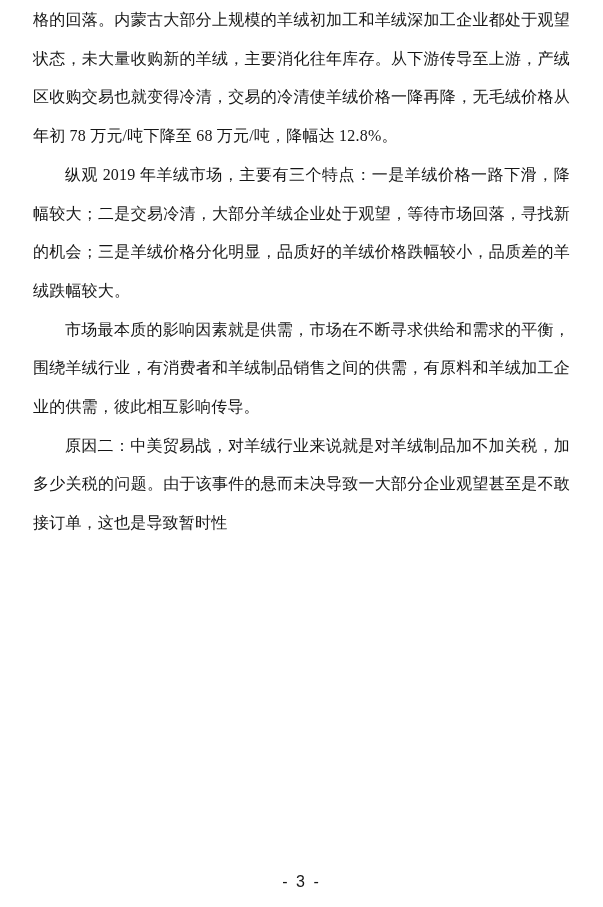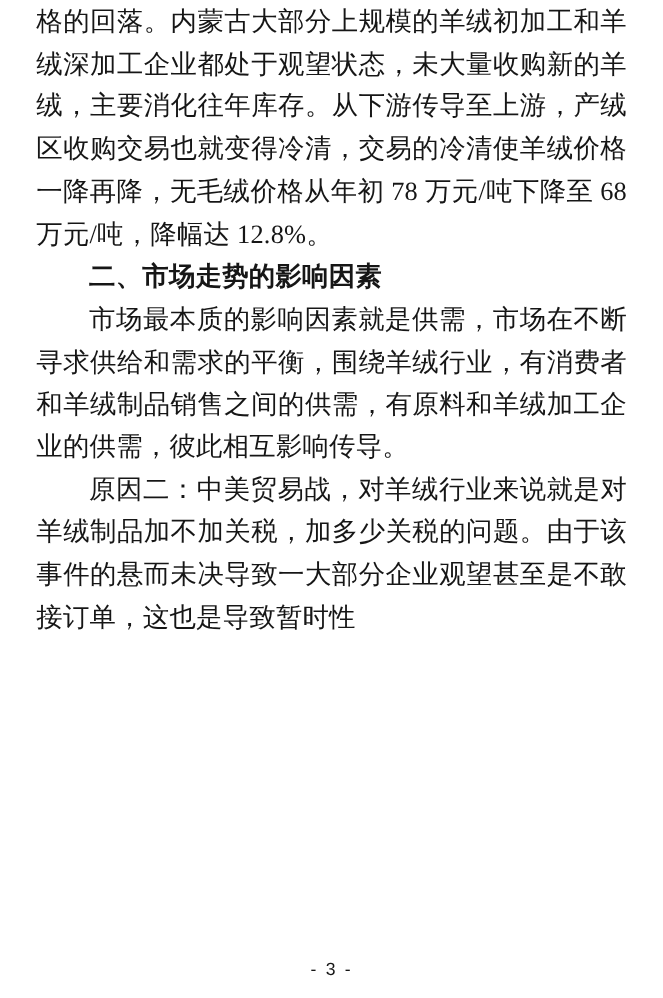--- a/index.html
+++ b/index.html
@@ -22,21 +22,21 @@
     left: 33px;
     width: 537px;
     text-align: justify;
     font-size: 20.6px;
     line-height: 38.7px;
     letter-spacing: 0.2px;
   }
   .content p, .content h2 {
     margin: 0;
     padding: 0;
-    font-size: 24px;
+    font-size: 16px;
   }
   .para-indent {
     text-indent: 2em;
   }
   .section-heading {
     font-weight: bold;
     text-indent: 2em;
     text-align: left;
   }
   .page-footer {
@@ -50,18 +50,18 @@
     color: #161616;
     font-family: "Liberation Sans", "DejaVu Sans", sans-serif;
   }
 </style>
 </head>
 <body>
 
 <div class="page">
   <div class="content">
     <p class="body-para">格的回落。内蒙古大部分上规模的羊绒初加工和羊绒深加工企业都处于观望状态，未大量收购新的羊绒，主要消化往年库存。从下游传导至上游，产绒区收购交易也就变得冷清，交易的冷清使羊绒价格一降再降，无毛绒价格从年初 78 万元/吨下降至 68 万元/吨，降幅达 12.8%。</p>
-    <h2 class="section-heading">二、市场走势的影响因素</h2>
+    <p class="body-para para-indent">纵观 2019 年羊绒市场，主要有三个特点：一是羊绒价格一路下滑，降幅较大；二是交易冷清，大部分羊绒企业处于观望，等待市场回落，寻找新的机会；三是羊绒价格分化明显，品质好的羊绒价格跌幅较小，品质差的羊绒跌幅较大。</p>
     <p class="body-para para-indent">市场最本质的影响因素就是供需，市场在不断寻求供给和需求的平衡，围绕羊绒行业，有消费者和羊绒制品销售之间的供需，有原料和羊绒加工企业的供需，彼此相互影响传导。</p>
     <p class="body-para para-indent">原因二：中美贸易战，对羊绒行业来说就是对羊绒制品加不加关税，加多少关税的问题。由于该事件的悬而未决导致一大部分企业观望甚至是不敢接订单，这也是导致暂时性</p>
   </div>
   <div class="page-footer">- 3 -</div>
 </div>
 
 </body></html>

